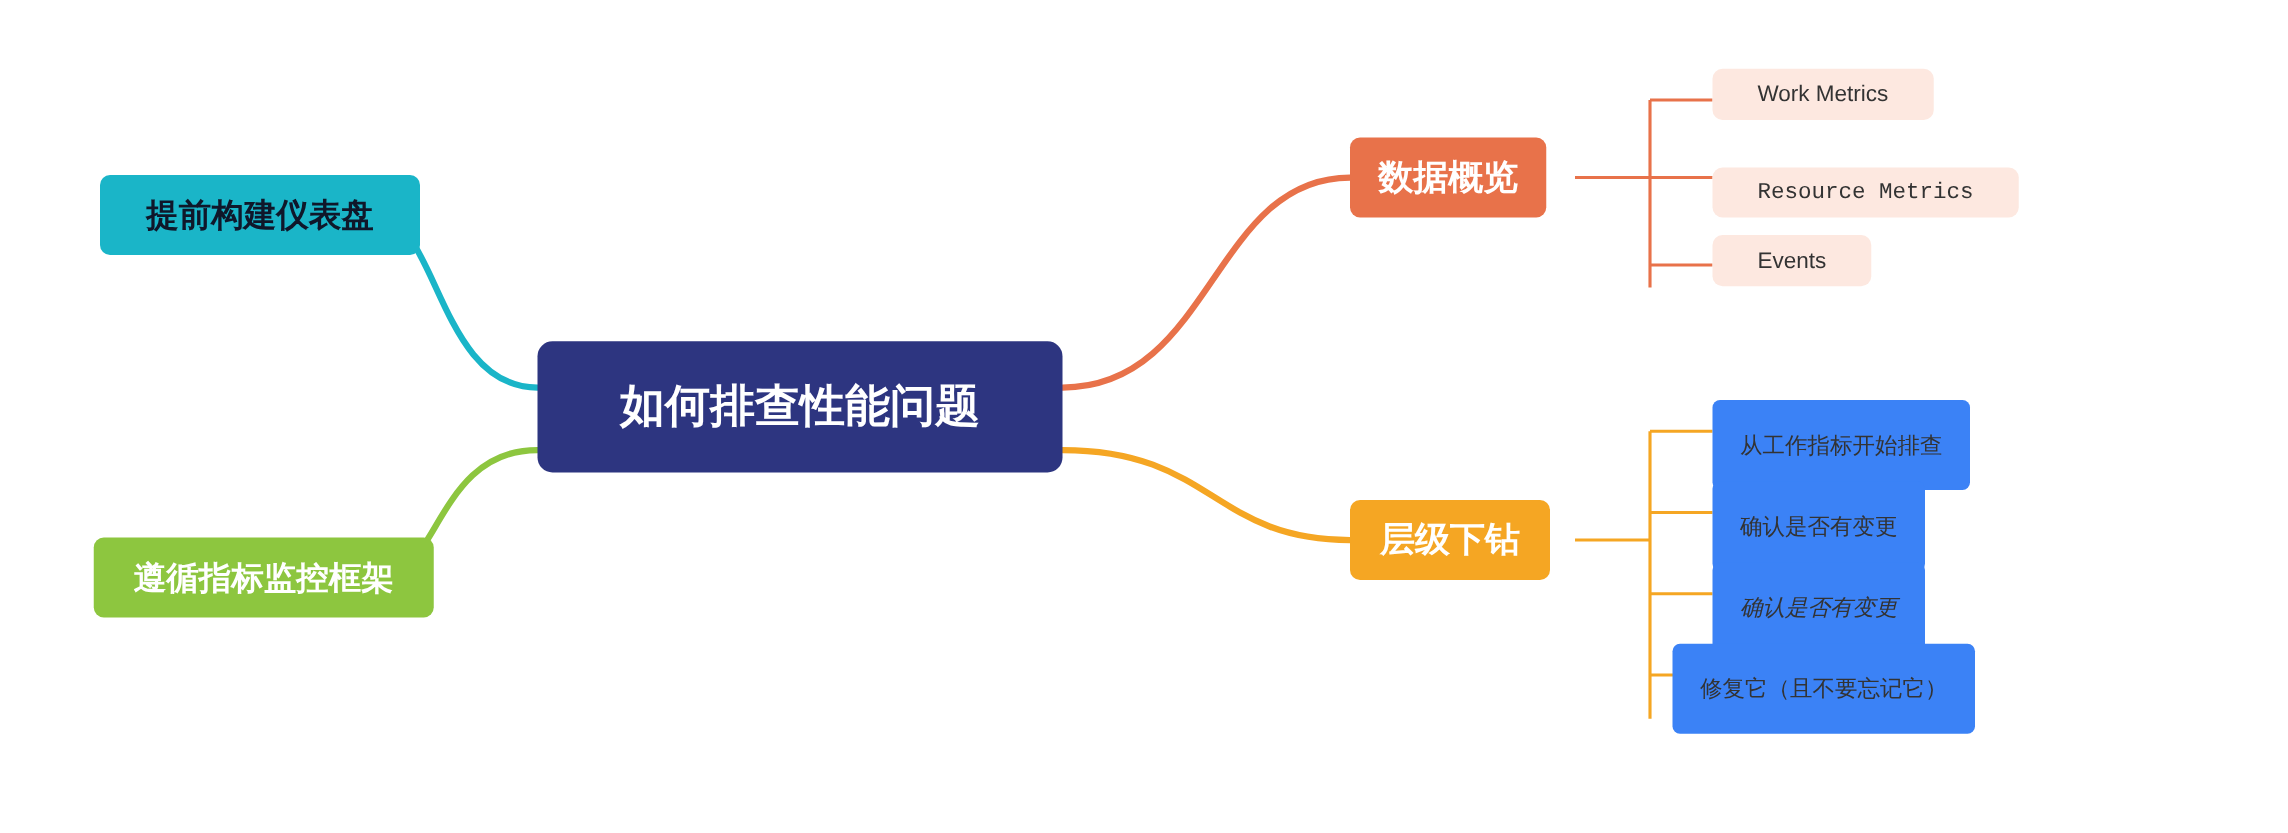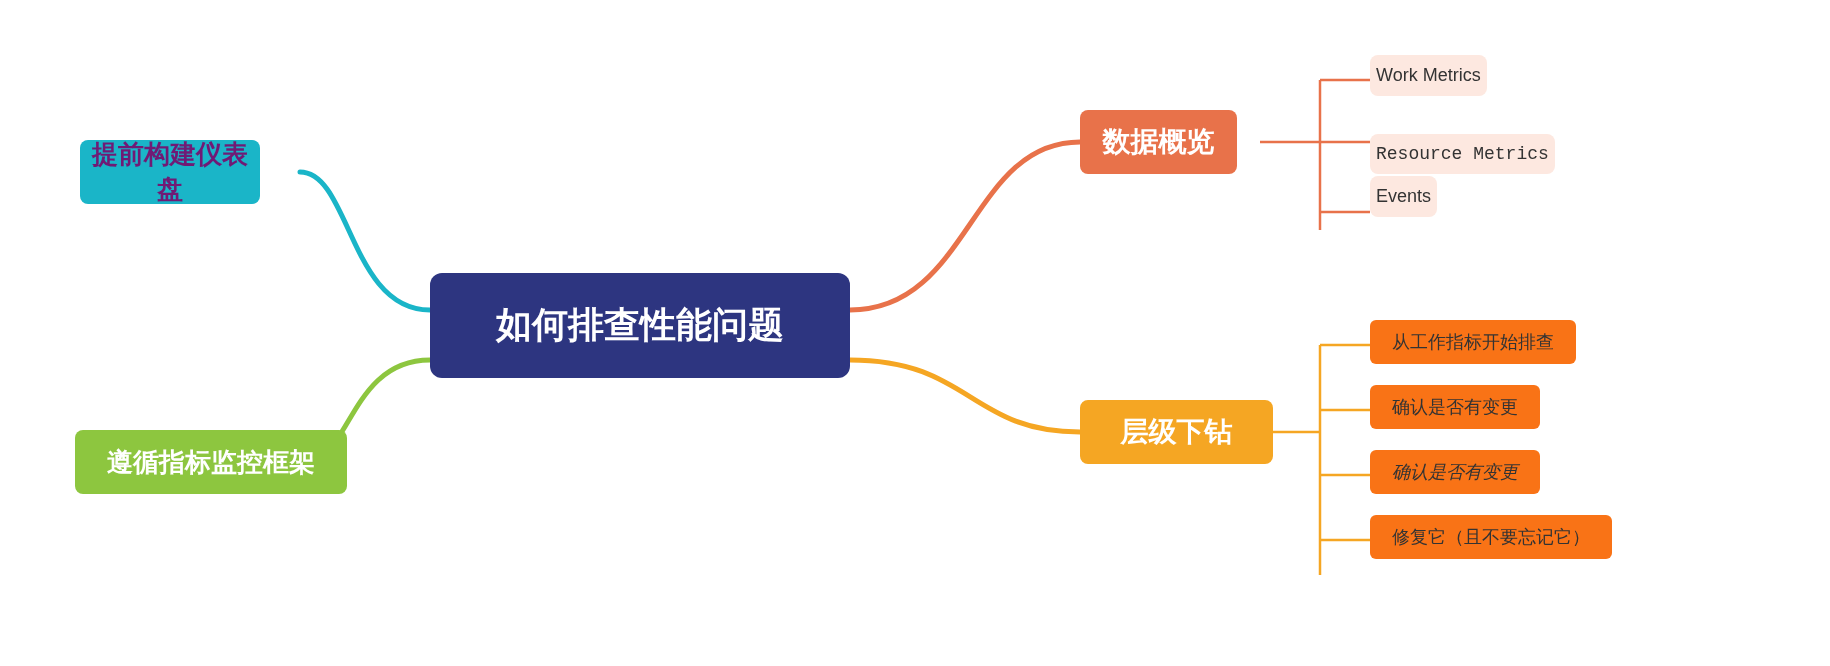--- a/index.html
+++ b/index.html
@@ -31,23 +31,23 @@
       color: #ffffff;
       font-size: 36px;
       width: 420px;
       height: 105px;
       border-radius: 12px;
       left: 430px;
       top: 273px;
     }
     .left-top-node {
       background: #1ab5c8;
-      color: #701a75;
+      color: #0f172a;
       font-size: 26px;
-      width: 180px;
+      width: 256px;
       height: 64px;
       border-radius: 8px;
       left: 80px;
       top: 140px;
     }
     .left-bottom-node {
       background: #8dc63f;
       color: #ffffff;
       font-size: 26px;
       width: 272px;
@@ -63,42 +63,42 @@
       width: 157px;
       height: 64px;
       border-radius: 8px;
       left: 1080px;
       top: 110px;
     }
     .right-bottom-node {
       background: #f5a623;
       color: #ffffff;
       font-size: 28px;
-      width: 193px;
+      width: 160px;
       height: 64px;
       border-radius: 8px;
       left: 1080px;
       top: 400px;
     }
     .leaf-item {
       position: absolute;
       background: #fde8e0;
       color: #333;
       font-size: 18px;
-      padding: 10px 6px;
+      padding: 10px 36px;
       border-radius: 8px;
       white-space: nowrap;
       display: flex;
       align-items: center;
     }
     .leaf-item-orange {
-      background: #f97316;
+      background: #3b82f6;
       color: #333;
       font-size: 18px;
-      padding: 10px 22px;
+      padding: 24px 22px;
       border-radius: 6px;
       white-space: nowrap;
       position: absolute;
       display: flex;
       align-items: center;
     }
   </style>
 </head>
 <body>
 
@@ -132,18 +132,18 @@
 <div class="node left-top-node">提前构建仪表盘</div>
 
 <div class="node left-bottom-node">遵循指标监控框架</div>
 
 <div class="node right-top-node">数据概览</div>
 
 <div class="node right-bottom-node">层级下钻</div>
 
 <div class="leaf-item" style="left:1370px; top:55px;">Work Metrics</div>
 <div class="leaf-item" style="left:1370px; top:134px;font-family:Liberation Mono, monospace;">Resource Metrics</div>
-<div class="leaf-item" style="left:1370px; top:176px;">Events</div>
+<div class="leaf-item" style="left:1370px; top:188px;">Events</div>
 
 <div class="leaf-item-orange" style="left:1370px; top:320px;">从工作指标开始排查</div>
 <div class="leaf-item-orange" style="left:1370px; top:385px;">确认是否有变更</div>
 <div class="leaf-item-orange" style="left:1370px; top:450px;font-style:italic;">确认是否有变更</div>
-<div class="leaf-item-orange" style="left:1370px; top:515px;">修复它（且不要忘记它）</div>
+<div class="leaf-item-orange" style="left:1338px; top:515px;">修复它（且不要忘记它）</div>
 
 </body></html>

